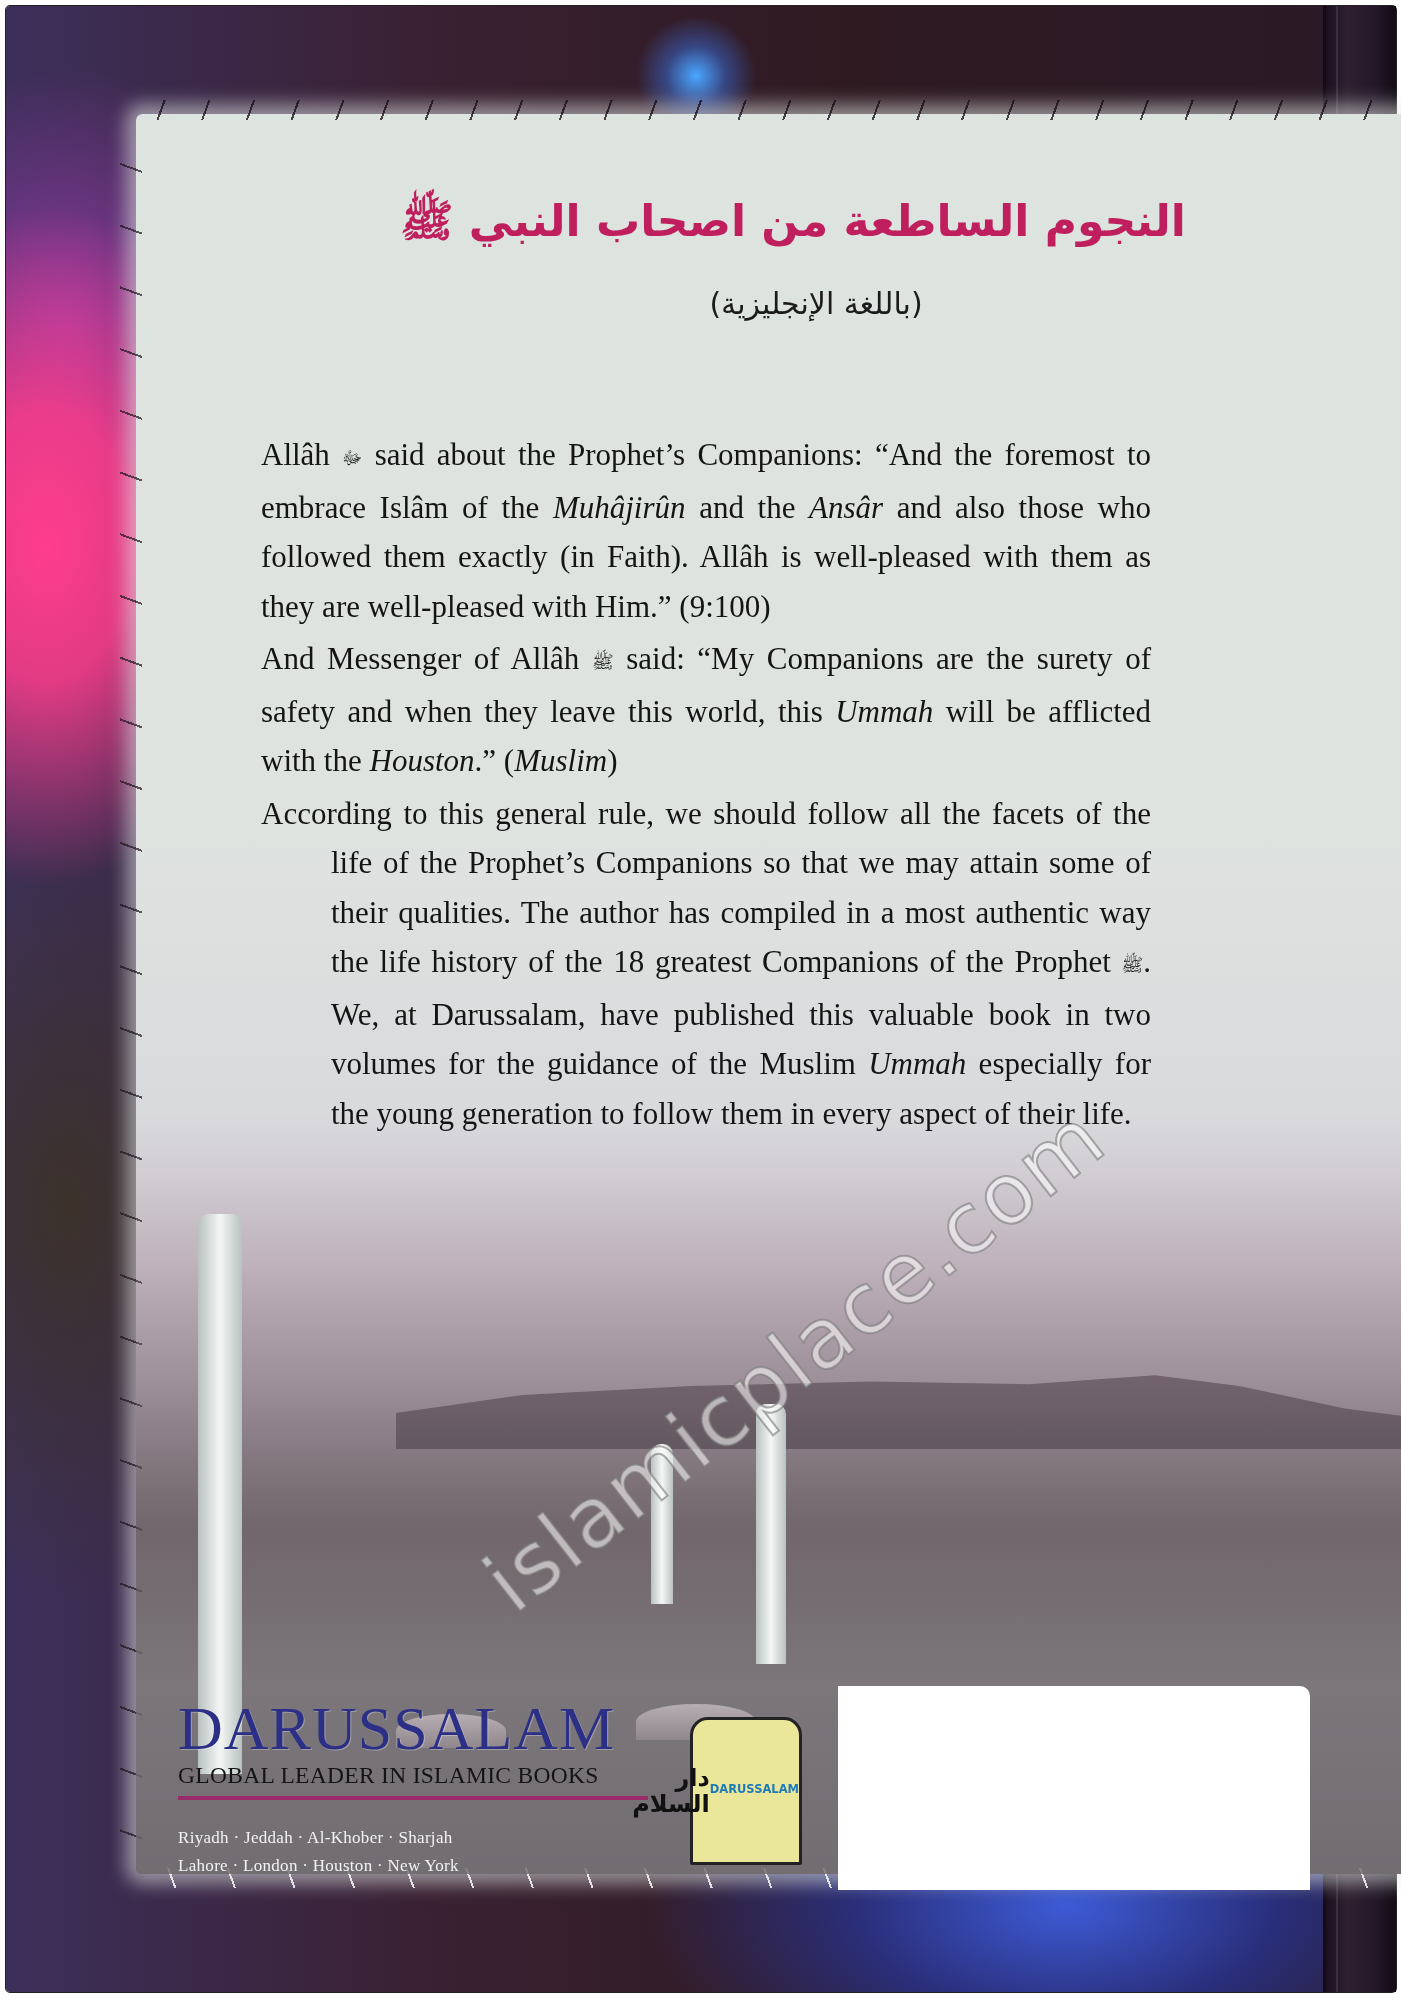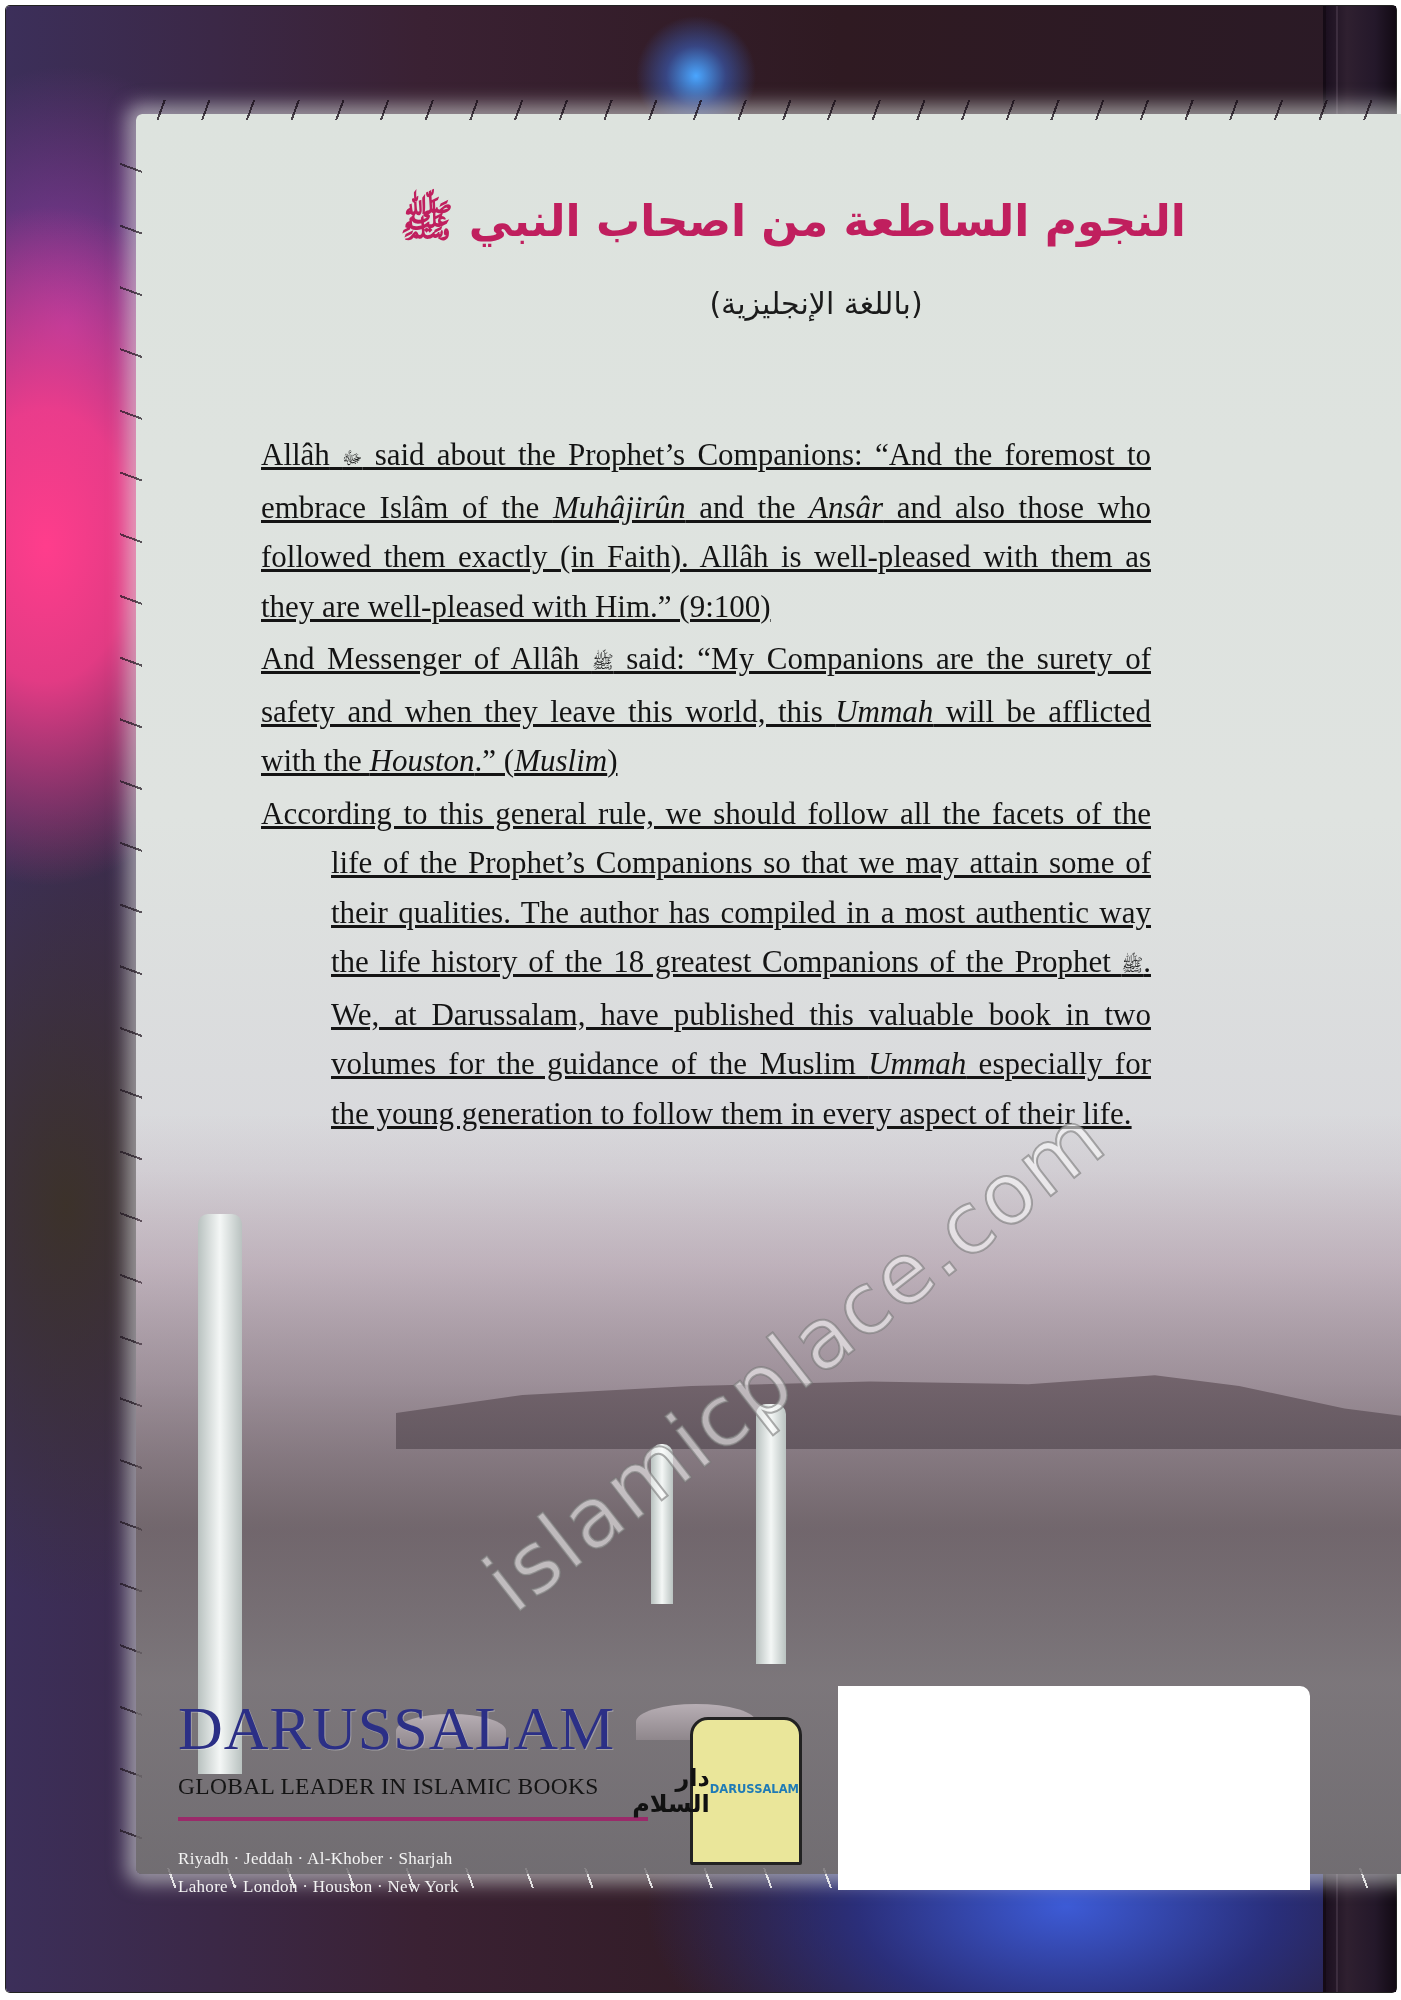--- a/index.html
+++ b/index.html
@@ -55,21 +55,21 @@
       direction:rtl; font-family:"DejaVu Sans", sans-serif;
       font-size:44px; font-weight:bold; color:#c01f5e; letter-spacing:1px;
     }
     .arabic-sub {
       position:absolute; left:0; right:0; top:172px; text-align:center;
       direction:rtl; font-family:"DejaVu Sans", sans-serif;
       font-size:30px; color:#1b1b1b;padding-left:46px;
     }
     .body-text {
       position:absolute; left:125px; width:890px; top:316px;
-      font-size:31px; line-height:49.5px; color:#141414; text-align:justify;text-decoration:underline;
+      font-size:31px; line-height:49.5px; color:#141414; text-align:justify;
     }
     .body-text p { margin:0 0 3px 0; }
     .body-text p.hang { padding-left:70px; text-indent:-70px; }
     .honor { font-family:"DejaVu Sans", sans-serif; font-size:18px; vertical-align:middle; }
     em { font-style:italic; }
 
     .scene {
       position:absolute; left:0; right:0; top:1000px; bottom:0;
       background:
         linear-gradient(180deg, rgba(0,0,0,0) 0%, rgba(150,110,130,0.25) 20%, rgba(110,90,100,0.4) 35%, rgba(90,80,85,0.65) 55%, rgba(120,115,118,0.75) 75%, rgba(110,106,110,0.8) 100%);
@@ -95,22 +95,22 @@
     }
 
     .brand {
       position:absolute; left:172px; top:1690px; width:470px;
     }
     .brand-name {
       font-size:62px; color:#2b2f86; letter-spacing:1px; line-height:64px;
       text-shadow: 1px 1px 0 rgba(255,255,255,0.3);
     }
     .brand-tag {
-      font-size:23.5px; color:#141414; letter-spacing:0.3px; margin-top:13px;
-      padding-bottom:17px; border-bottom:4px solid #9a2a6a;
+      font-size:23.5px; color:#141414; letter-spacing:0.3px; margin-top:2px;
+      padding-bottom:7px; border-bottom:4px solid #9a2a6a;
     }
     .brand-cities {
       font-size:17px; color:#f3f3f3; line-height:28px; margin-top:24px; letter-spacing:0.3px;
     }
     .logo-badge {
       position:absolute; left:684px; top:1711px; width:106px; height:142px;
       background:#eae69a; border:3px solid #222; border-radius:18px 18px 2px 2px;
       display:flex; align-items:center; justify-content:flex-end;
     }
     .logo-arabic {

